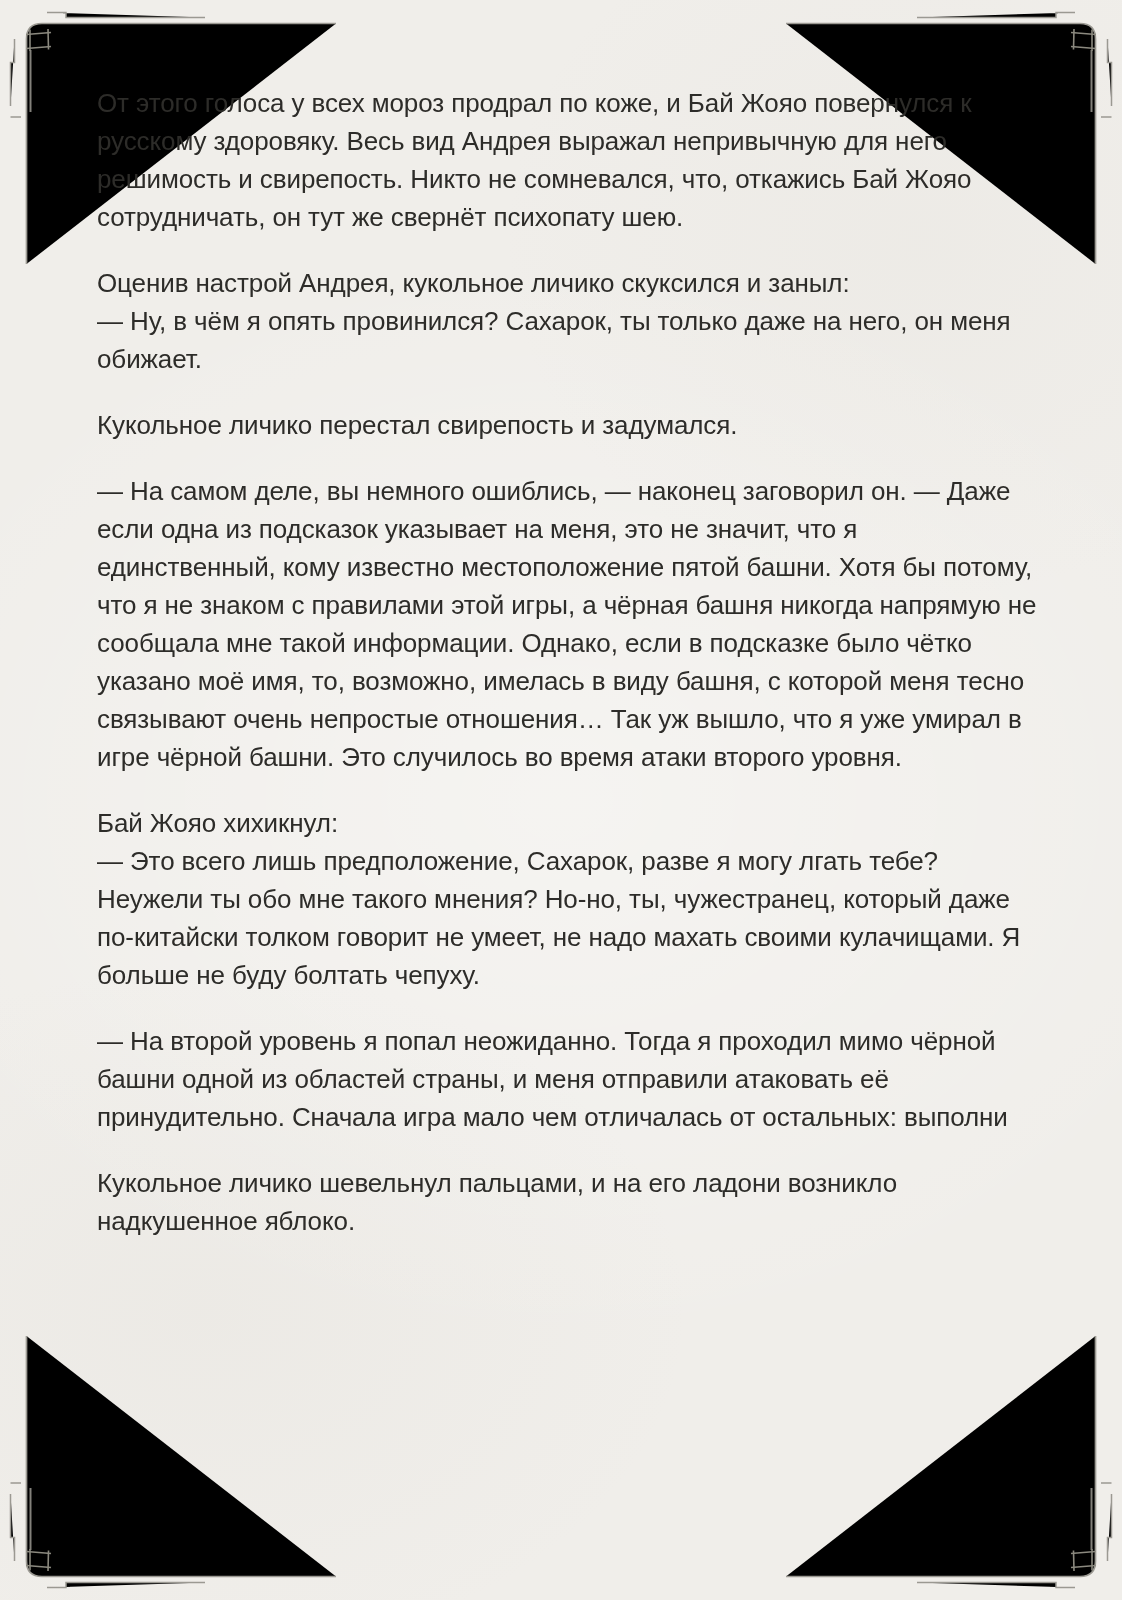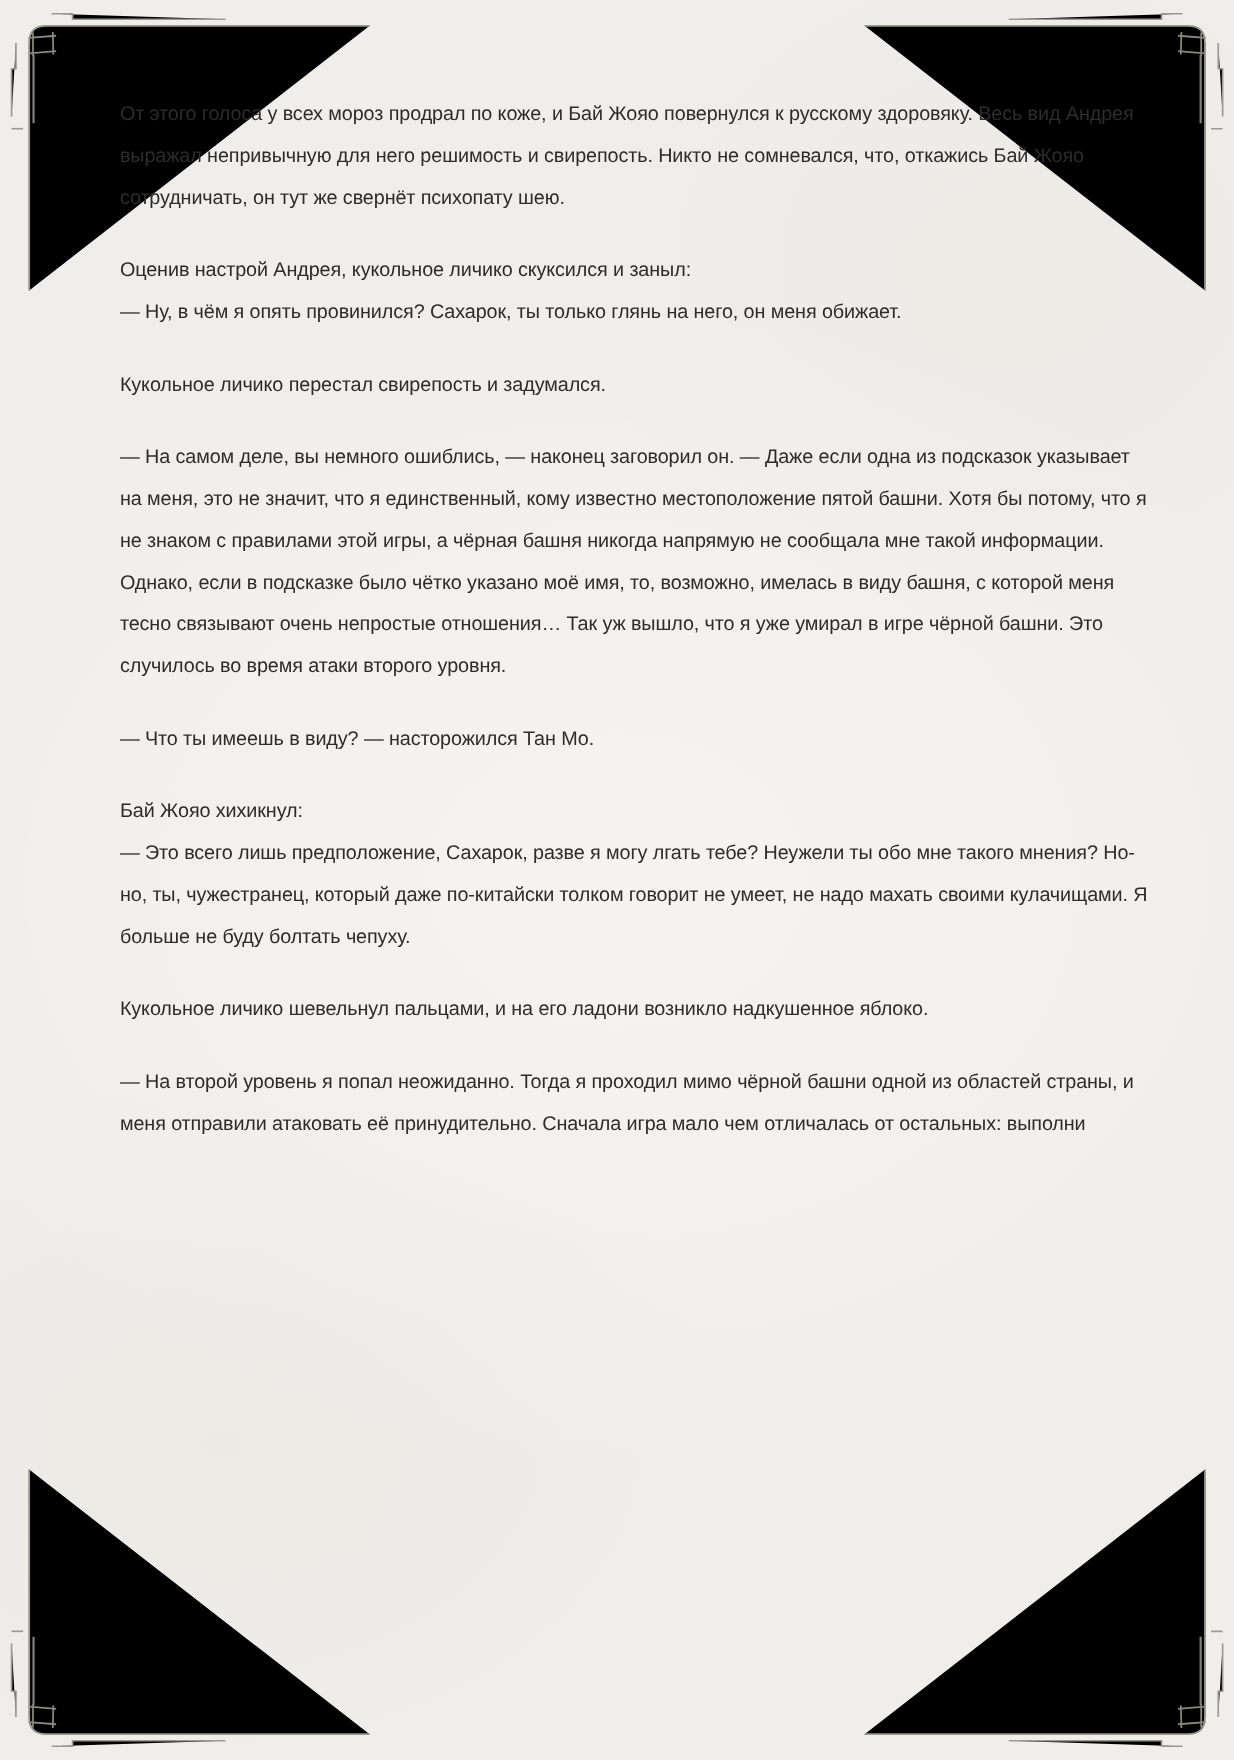--- a/index.html
+++ b/index.html
@@ -35,25 +35,24 @@
   .c-step    { stroke: #9b9992; stroke-width: 1.5; }
   .c-square  { stroke: #8b897f; stroke-width: 1.6; }
 
   
   .content {
     position: absolute;
     left: 97px;
     top: 84px;
     width: 940px;
     color: #2d2c29;
-    font-size: 18px;
+    font-size: 26px;
     line-height: 38px;
     letter-spacing: -0.1px;
     text-align: left;
-    margin-left: 12px;
   }
   .content p {
     margin: 0 0 28px 0;
     white-space: pre-line;
   }
 </style>
 </head>
 <body>
 
 <svg width="0" height="0" style="position:absolute" aria-hidden="true">
@@ -86,21 +85,20 @@
 <svg class="corner bl" viewBox="0 0 340 300">
     <use href="#corner-art"></use>
   </svg>
 <svg class="corner br" viewBox="0 0 340 300">
     <use href="#corner-art"></use>
   </svg>
 
 <main class="content">
   <p>От этого голоса у всех мороз продрал по коже, и Бай Жояо повернулся к русскому здоровяку. Весь вид Андрея выражал непривычную для него решимость и свирепость. Никто не сомневался, что, откажись Бай Жояо сотрудничать, он тут же свернёт психопату шею.</p>
   <p>Оценив настрой Андрея, кукольное личико скуксился и заныл:
-— Ну, в чём я опять провинился? Сахарок, ты только глянь на него, он меня обижает.</p>
+— Ну, в чём я опять провинился? Сахарок, ты только даже на него, он меня обижает.</p>
   <p>Кукольное личико перестал свирепость и задумался.</p>
   <p>— На самом деле, вы немного ошиблись, — наконец заговорил он. — Даже если одна из подсказок указывает на меня, это не значит, что я единственный, кому известно местоположение пятой башни. Хотя бы потому, что я не знаком с правилами этой игры, а чёрная башня никогда напрямую не сообщала мне такой информации. Однако, если в подсказке было чётко указано моё имя, то, возможно, имелась в виду башня, с которой меня тесно связывают очень непростые отношения… Так уж вышло, что я уже умирал в игре чёрной башни. Это случилось во время атаки второго уровня.</p>
-  <p>— Что ты имеешь в виду? — насторожился Тан Мо.</p>
   <p>Бай Жояо хихикнул:
 — Это всего лишь предположение, Сахарок, разве я могу лгать тебе? Неужели ты обо мне такого мнения? Но-но, ты, чужестранец, который даже по-китайски толком говорит не умеет, не надо махать своими кулачищами. Я больше не буду болтать чепуху.</p>
+  <p>— На второй уровень я попал неожиданно. Тогда я проходил мимо чёрной башни одной из областей страны, и меня отправили атаковать её принудительно. Сначала игра мало чем отличалась от остальных: выполни</p>
   <p>Кукольное личико шевельнул пальцами, и на его ладони возникло надкушенное яблоко.</p>
-  <p>— На второй уровень я попал неожиданно. Тогда я проходил мимо чёрной башни одной из областей страны, и меня отправили атаковать её принудительно. Сначала игра мало чем отличалась от остальных: выполни</p>
 </main>
 
 </body></html>

